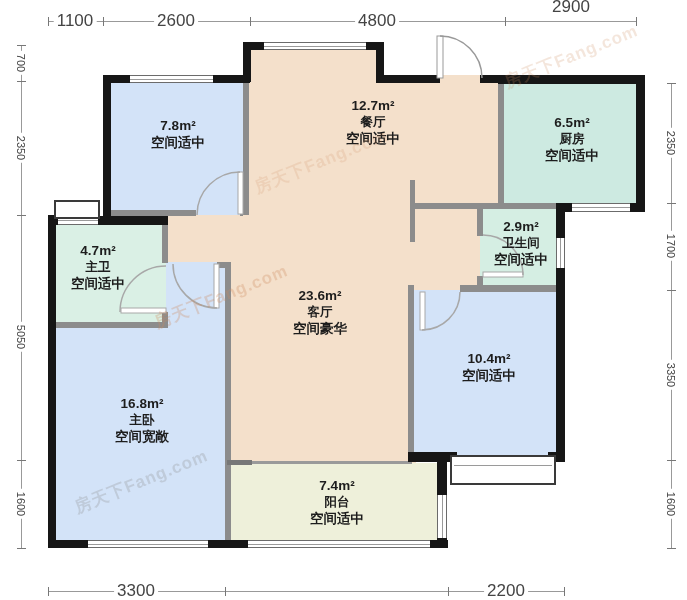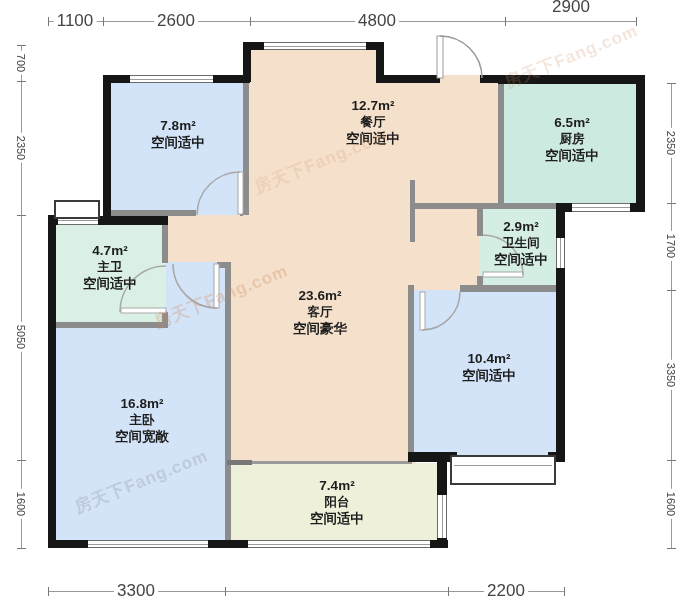--- a/index.html
+++ b/index.html
@@ -147,21 +147,21 @@
   </div>
   <div class="rlabel" style="left:320px;top:288px;">
     <div class="a">23.6m²</div>
     <div class="n">客厅</div>
     <div class="q">空间豪华</div>
   </div>
   <div class="rlabel" style="left:489px;top:351px;">
     <div class="a">10.4m²</div>
     <div class="q">空间适中</div>
   </div>
-  <div class="rlabel" style="left:110px;top:243px;">
+  <div class="rlabel" style="left:98px;top:243px;">
     <div class="a">4.7m²</div>
     <div class="n">主卫</div>
     <div class="q">空间适中</div>
   </div>
   <div class="rlabel" style="left:142px;top:396px;">
     <div class="a">16.8m²</div>
     <div class="n">主卧</div>
     <div class="q">空间宽敞</div>
   </div>
   <div class="rlabel" style="left:337px;top:478px;">

